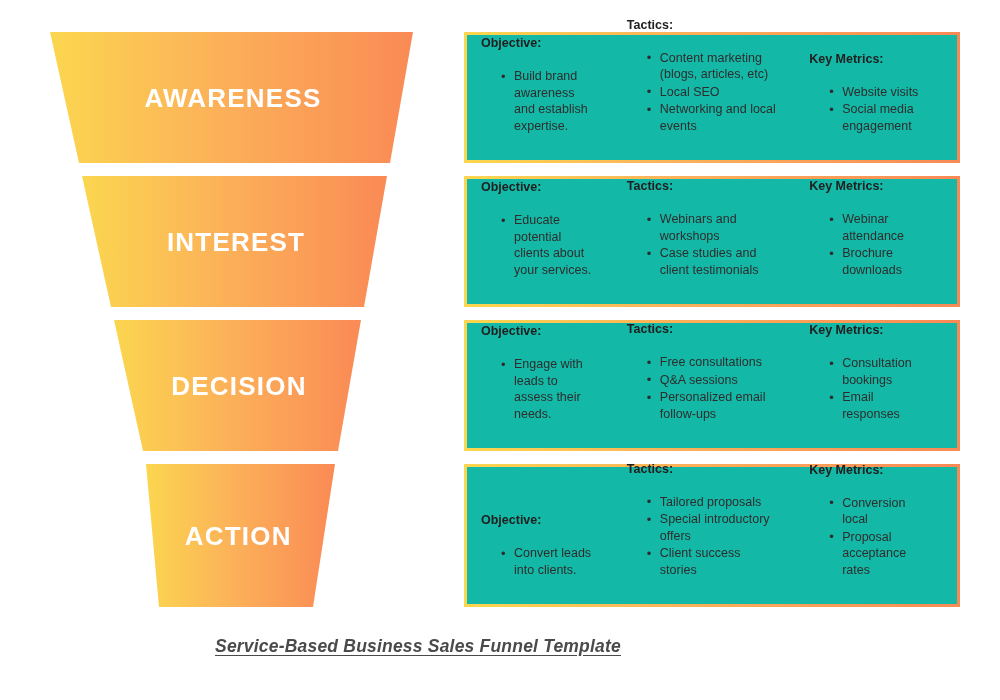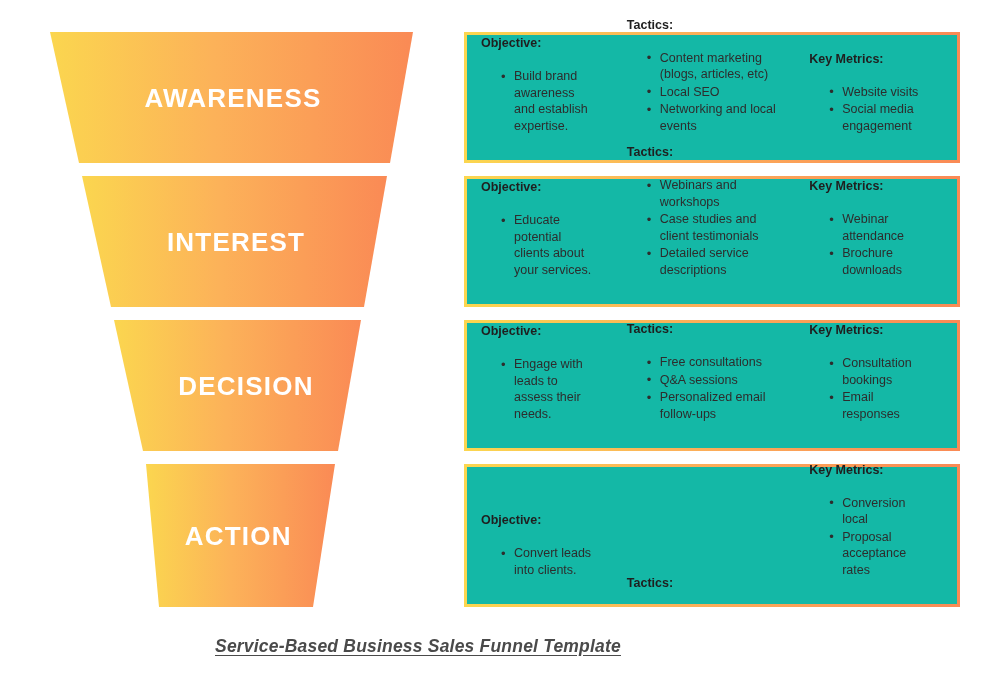--- a/index.html
+++ b/index.html
@@ -139,21 +139,21 @@
         <line x1="398" y1="102" x2="464" y2="102" stroke="url(#lineGrad)" stroke-width="2"></line>
         <line x1="372" y1="246" x2="464" y2="246" stroke="url(#lineGrad)" stroke-width="2"></line>
         <line x1="346" y1="390" x2="464" y2="390" stroke="url(#lineGrad)" stroke-width="2"></line>
         <line x1="322" y1="534" x2="464" y2="534" stroke="url(#lineGrad)" stroke-width="2"></line>
       </g>
   </svg>
 
   <div id="stage-labels">
       <div class="funnel-stage-label" style="left: 233px; top: 97.5px;">AWARENESS</div>
       <div class="funnel-stage-label" style="left: 236px; top: 241.5px;">INTEREST</div>
-      <div class="funnel-stage-label" style="left: 246px; top: 385.5px;">DECISION</div>
+      <div class="funnel-stage-label" style="left: 239px; top: 385.5px;">DECISION</div>
       <div class="funnel-stage-label" style="left: 238.25px; top: 535.5px;">ACTION</div>
     </div>
 
   <div id="detail-boxes">
       <div class="detail-box" style="left: 464px; top: 32px; width: 496px; height: 131px;">
         <div class="col col-objective">
           <div class="col-heading">Objective:</div>
           <ul class="col-list">
             <li>Build brand awareness and establish expertise.</li>
           </ul>
@@ -179,21 +179,20 @@
           <div class="col-heading">Objective:</div>
           <ul class="col-list">
             <li>Educate potential clients about your services.</li>
           </ul>
         </div>
         <div class="col col-tactics">
           <div class="col-heading">Tactics:</div>
           <ul class="col-list">
             <li>Webinars and workshops</li>
             <li>Case studies and client testimonials</li>
-            <li>Detailed service descriptions</li>
           </ul>
         </div>
         <div class="col col-metrics">
           <div class="col-heading">Key Metrics:</div>
           <ul class="col-list">
             <li>Webinar attendance</li>
             <li>Brochure downloads</li>
           </ul>
         </div>
       </div>
@@ -222,20 +221,25 @@
       </div>
       <div class="detail-box" style="left: 464px; top: 464px; width: 496px; height: 143px;">
         <div class="col col-objective">
           <div class="col-heading">Objective:</div>
           <ul class="col-list">
             <li>Convert leads into clients.</li>
           </ul>
         </div>
         <div class="col col-tactics">
           <div class="col-heading">Tactics:</div>
+          <ul class="col-list">
+            <li>Tailored proposals</li>
+            <li>Special introductory offers</li>
+            <li>Client success stories</li>
+          </ul>
         </div>
         <div class="col col-metrics">
           <div class="col-heading">Key Metrics:</div>
           <ul class="col-list">
             <li>Conversion local</li>
             <li>Proposal acceptance rates</li>
           </ul>
         </div>
       </div>
     </div>

